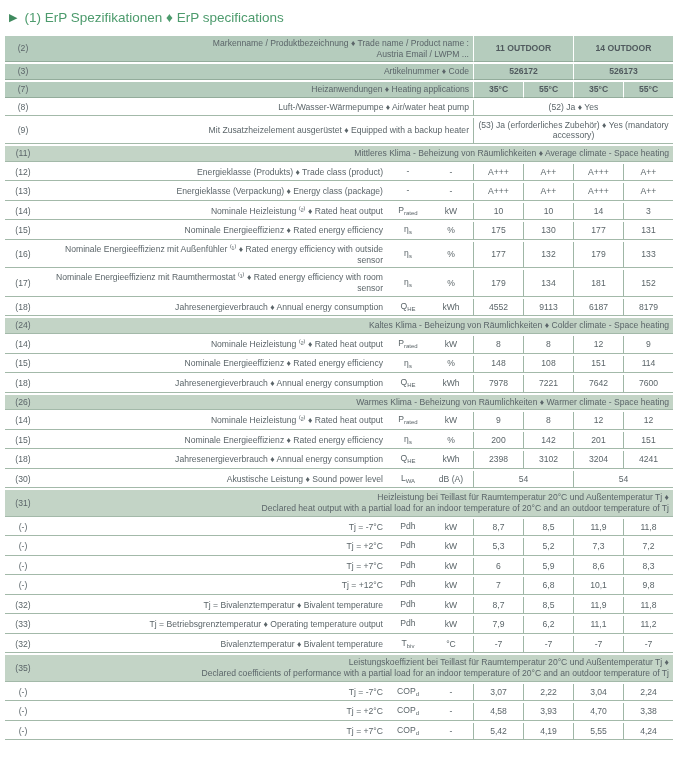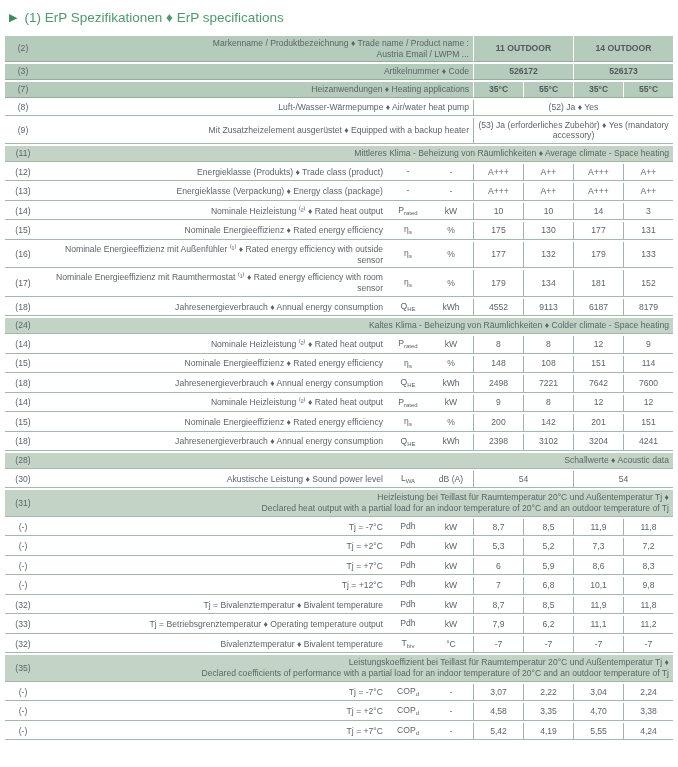--- a/index.html
+++ b/index.html
@@ -200,24 +200,28 @@
           <td class="val">148</td>
           <td class="val">108</td>
           <td class="val">151</td>
           <td class="val">114</td>
         </tr>
         <tr>
           <td class="num">(18)</td>
           <td class="label"><span>Jahresenergieverbrauch ♦ Annual energy consumption</span></td>
           <td class="sym"><span>Q</span><sub>HE</sub></td>
           <td class="unit">kWh</td>
-          <td class="val">2498</td>
+          <td class="val">7978</td>
           <td class="val">7221</td>
           <td class="val">7642</td>
           <td class="val">7600</td>
+        </tr>
+        <tr class="section">
+          <td class="num">(26)</td>
+          <td class="label" colspan="7"><span>Warmes Klima - Beheizung von Räumlichkeiten ♦ Warmer climate - Space heating</span></td>
         </tr>
         <tr>
           <td class="num">(14)</td>
           <td class="label"><span>Nominale Heizleistung ⁽²⁾ ♦ Rated heat output</span></td>
           <td class="sym"><span>P</span><sub>rated</sub></td>
           <td class="unit">kW</td>
           <td class="val">9</td>
           <td class="val">8</td>
           <td class="val">12</td>
           <td class="val">12</td>
@@ -235,24 +239,20 @@
         <tr>
           <td class="num">(18)</td>
           <td class="label"><span>Jahresenergieverbrauch ♦ Annual energy consumption</span></td>
           <td class="sym"><span>Q</span><sub>HE</sub></td>
           <td class="unit">kWh</td>
           <td class="val">2398</td>
           <td class="val">3102</td>
           <td class="val">3204</td>
           <td class="val">4241</td>
         </tr>
-        <tr class="section">
-          <td class="num">(28)</td>
-          <td class="label" colspan="7"><span>Schallwerte ♦ Acoustic data</span></td>
-        </tr>
         <tr>
           <td class="num">(30)</td>
           <td class="label"><span>Akustische Leistung ♦ Sound power level</span></td>
           <td class="sym"><span>L</span><sub>WA</sub></td>
           <td class="unit">dB (A)</td>
           <td class="val" colspan="2">54</td>
           <td class="val" colspan="2">54</td>
         </tr>
         <tr class="section">
           <td class="num">(31)</td>
@@ -341,21 +341,21 @@
           <td class="val">2,22</td>
           <td class="val">3,04</td>
           <td class="val">2,24</td>
         </tr>
         <tr>
           <td class="num">(-)</td>
           <td class="label"><span>Tj = +2°C</span></td>
           <td class="sym"><span>COP</span><sub>d</sub></td>
           <td class="unit">-</td>
           <td class="val">4,58</td>
-          <td class="val">3,35</td>
+          <td class="val">3,93</td>
           <td class="val">4,70</td>
           <td class="val">3,38</td>
         </tr>
         <tr>
           <td class="num">(-)</td>
           <td class="label"><span>Tj = +7°C</span></td>
           <td class="sym"><span>COP</span><sub>d</sub></td>
           <td class="unit">-</td>
           <td class="val">5,42</td>
           <td class="val">4,19</td>

